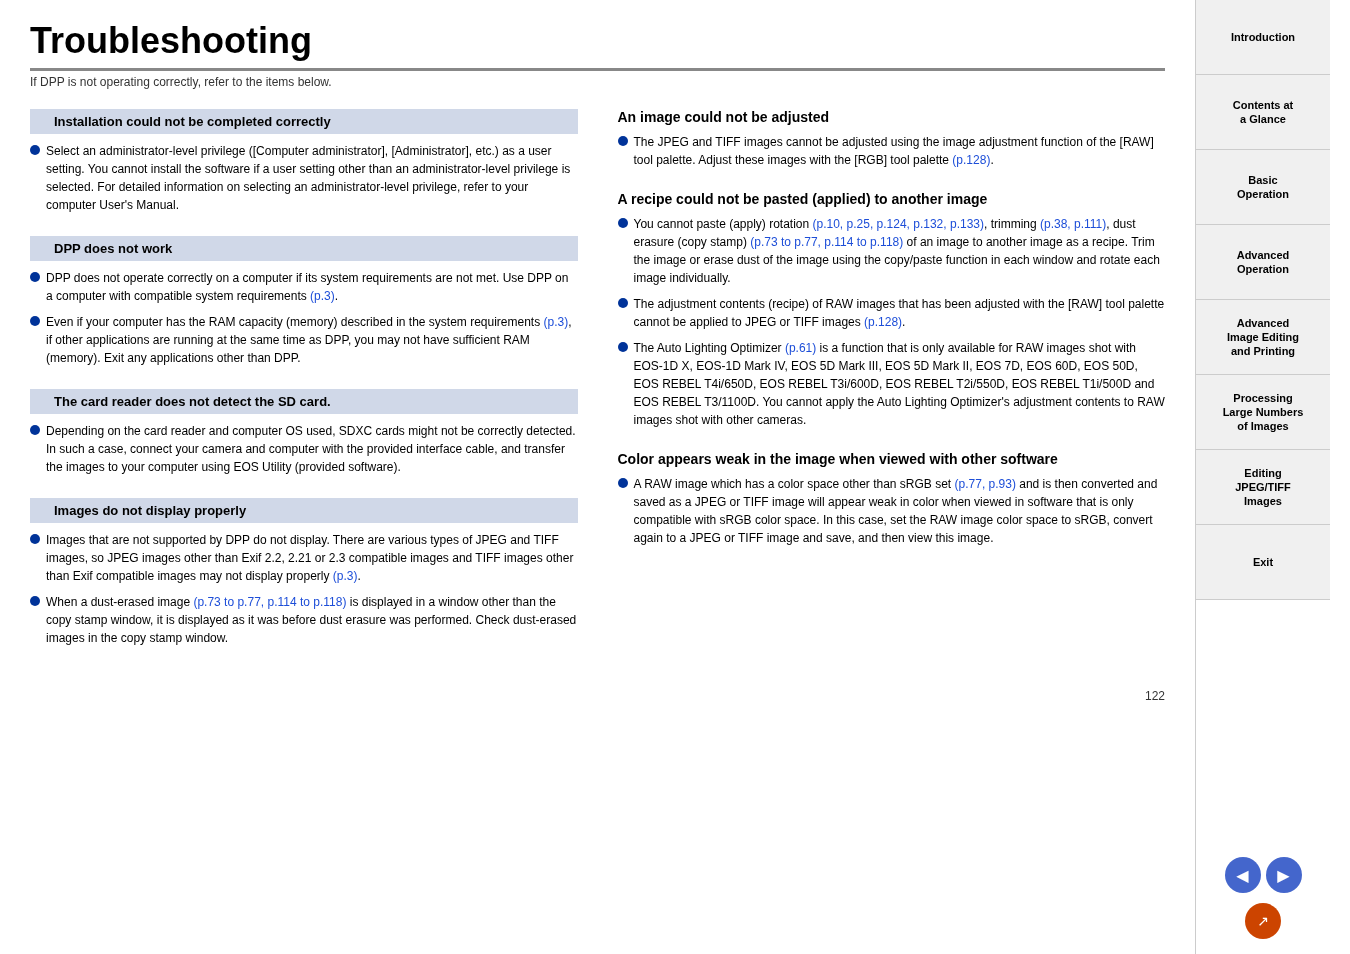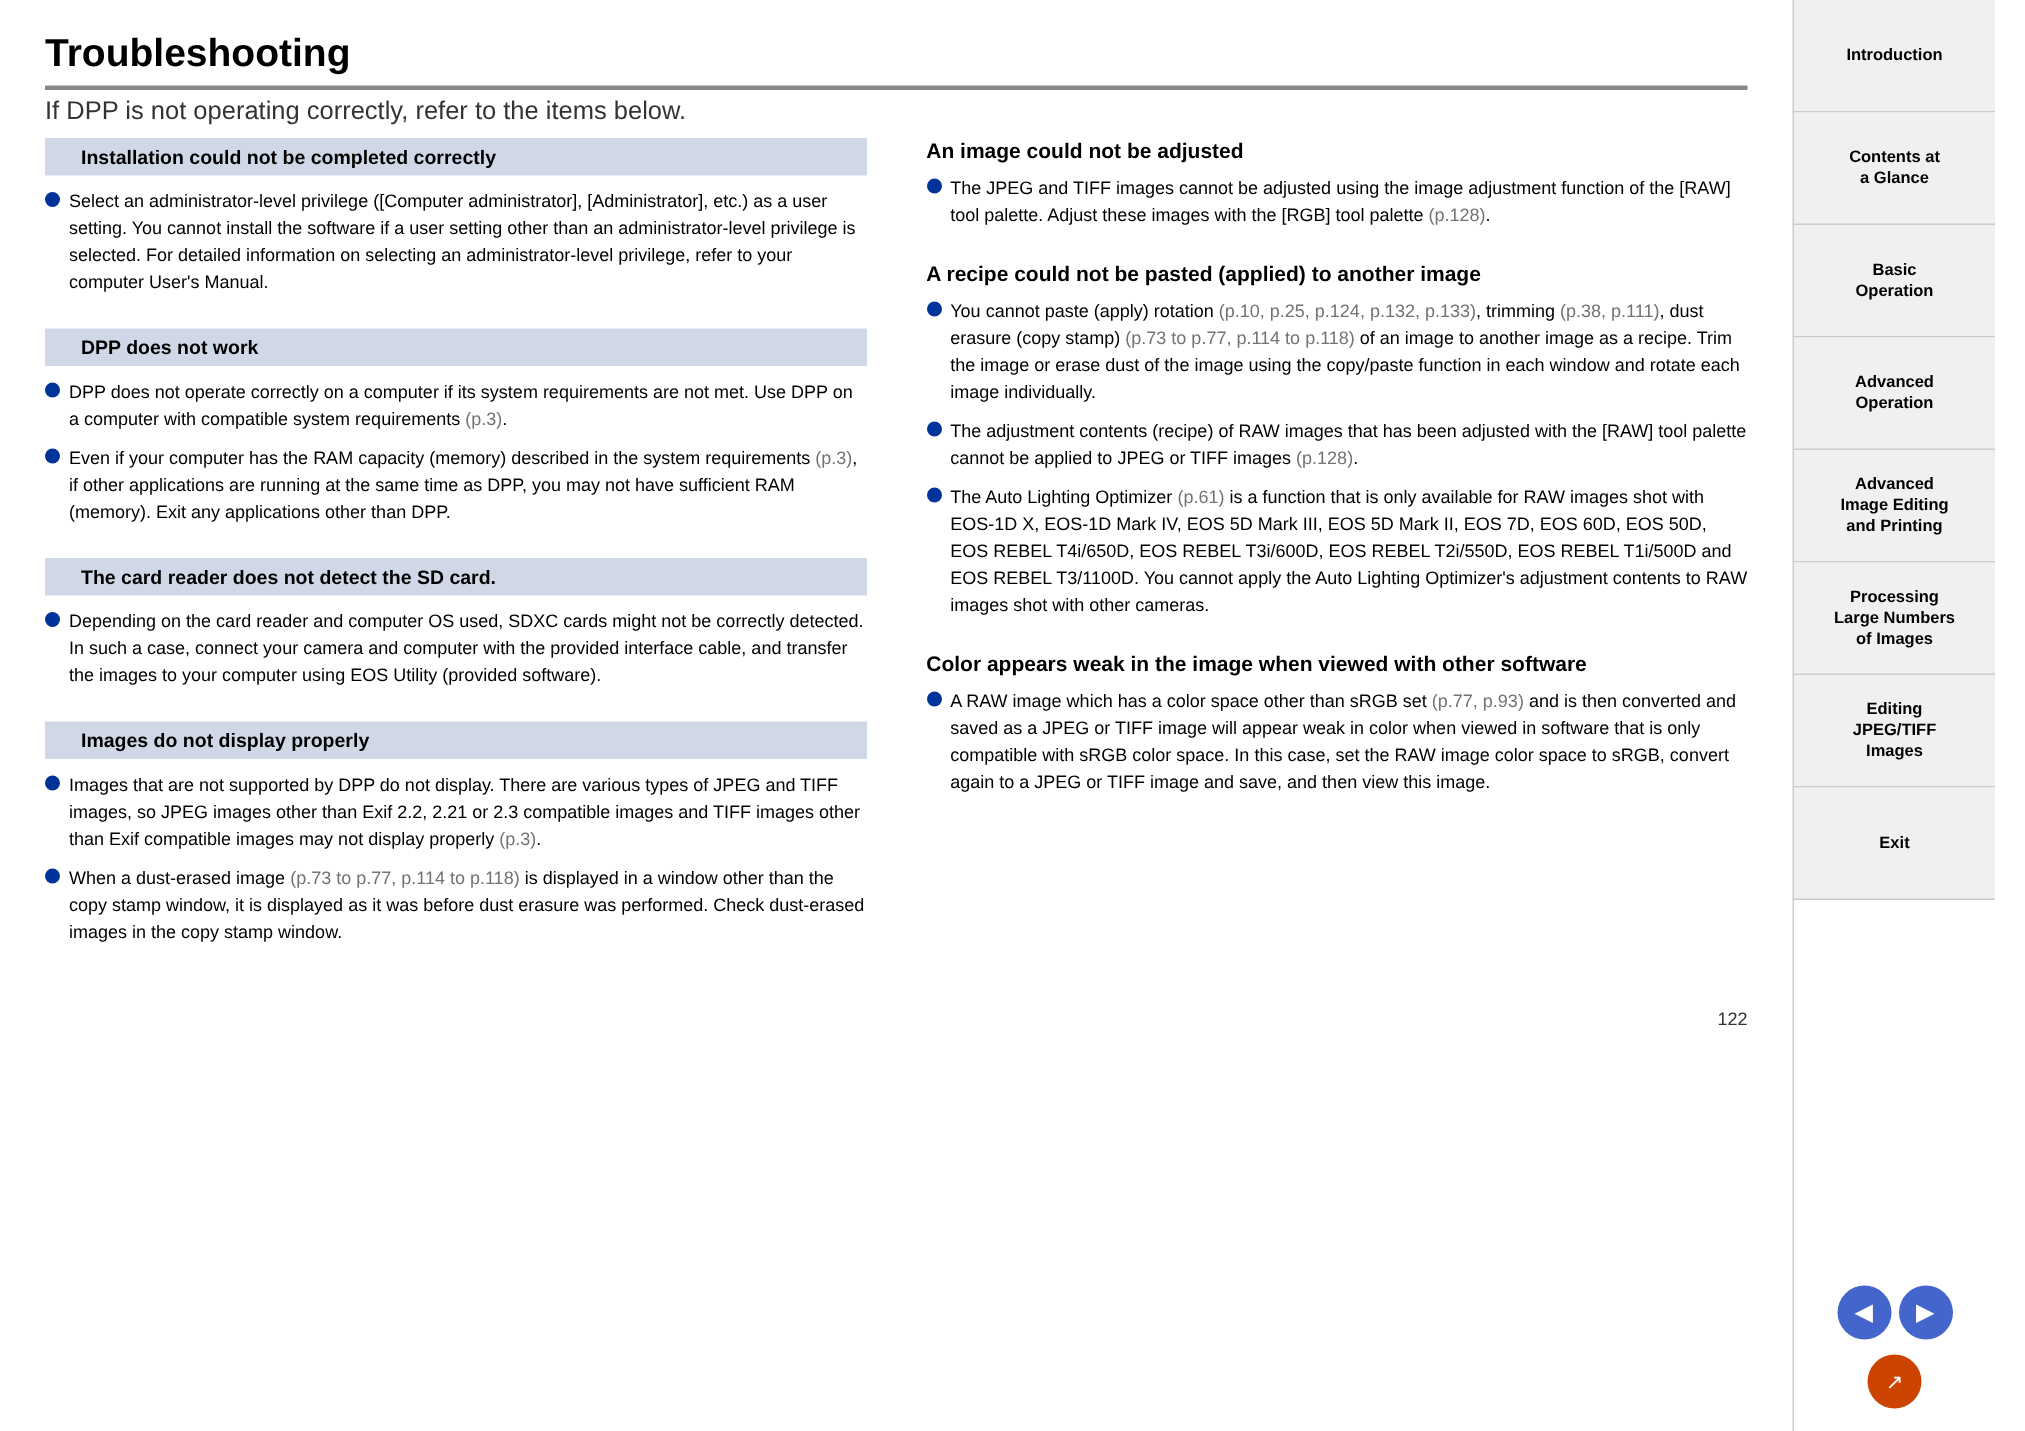--- a/index.html
+++ b/index.html
@@ -13,32 +13,32 @@
       display: flex;
     }
 
     .main-content {
       flex: 1;
       padding: 20px 30px 30px 30px;
       max-width: 1195px;
     }
 
     .page-title {
-      font-size: 26px;
+      font-size: 36px;
       font-weight: bold;
       margin-bottom: 4px;
       border-bottom: 3px solid #888;
       padding-bottom: 6px;
       display: inline-block;
       width: 100%;
     }
 
     .subtitle {
-      font-size: 17px;
-      margin-bottom: 8px;
+      font-size: 12px;
+      margin-bottom: 20px;
       color: #333;
     }
 
     .two-col {
       display: flex;
       gap: 40px;
     }
 
     .col-left {
       flex: 1;
@@ -85,21 +85,21 @@
       width: 10px;
       height: 10px;
       background: #003399;
       border-radius: 50%;
       margin-top: 3px;
       margin-right: 6px;
       flex-shrink: 0;
     }
 
     .link {
-      color: #737373;
+      color: #1d4ed8;
     }
 
     .page-number {
       text-align: right;
       font-size: 12px;
       margin-top: 20px;
       color: #333;
     }
 
     

